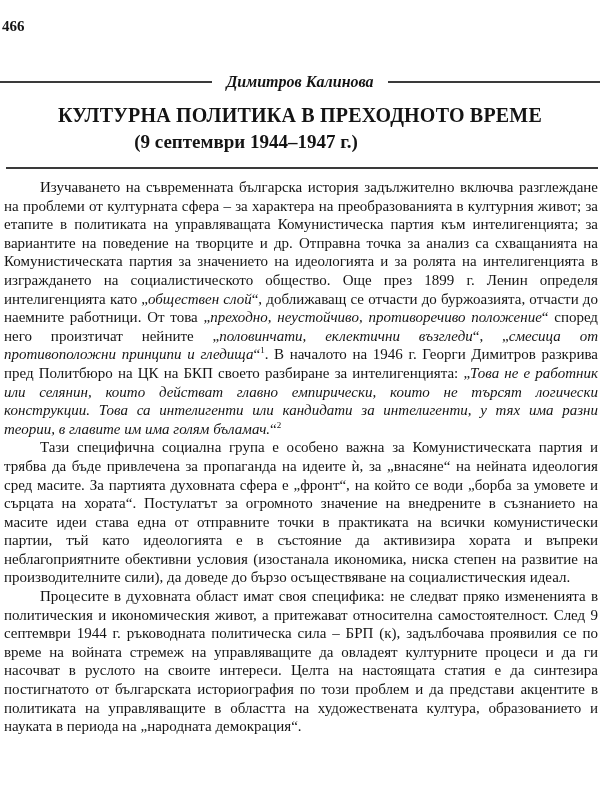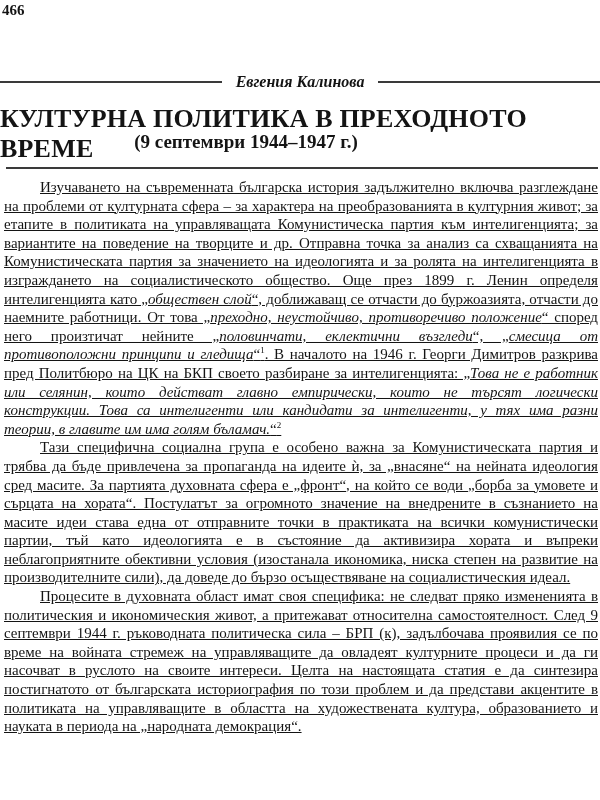--- a/index.html
+++ b/index.html
@@ -1,41 +1,41 @@
 <!DOCTYPE html>
 <html><head>
 <meta charset="utf-8">
 <style>
   html, body { margin: 0; padding: 0; background: #ffffff; }
   body { width: 600px; height: 800px; overflow: hidden; position: relative;
          font-family: "Liberation Serif", "DejaVu Serif", serif; color: #141414; }
-  .page-number { position: absolute; left: 2px; top: 2px; font-size: 15px; font-weight: bold; }
+  .page-number { position: absolute; left: 2px; top: 18px; font-size: 15px; font-weight: bold; }
   .author-row { position: absolute; left: 0; top: 72px; width: 600px; height: 20px;
                 display: flex; align-items: center; }
   .rule { flex: 1; height: 2px; background: #3a3a3a; }
   .author { font-style: italic; font-weight: bold; font-size: 16px; padding: 0 14px; white-space: nowrap; }
-  .title { position: absolute; left: 0; width: 600px; top: 104px; text-align: left;
-           font-weight: bold; font-size: 26px; letter-spacing: 0.2px; }
+  .title { position: absolute; left: 0; width: 600px; top: 104px; text-align: center;
+           font-weight: bold; font-size: 20px; letter-spacing: 0.2px; }
   .subtitle { position: absolute; left: 0; width: 492px; top: 131px; text-align: center;
               font-weight: bold; font-size: 19px; }
   .title-rule { position: absolute; left: 6px; width: 592px; top: 167px; height: 2px; background: #3a3a3a; }
   .body { position: absolute; left: 4px; top: 178px; width: 594px; font-size: 15px; line-height: 18.6px;
-          text-align: justify; text-decoration: underline; }
+          text-align: justify; }
   .body p { margin: 0; text-indent: 36px; }
   .body em { font-style: italic; }
   sup { font-size: 9px; line-height: 0; }
 </style>
 </head>
 <body>
 
 <div class="page-number">466</div>
 
 <div class="author-row">
   <div class="rule"></div>
-  <div class="author">Евгения Калинова</div>
+  <div class="author">Димитров Калинова</div>
   <div class="rule"></div>
 </div>
 
 <div class="title">КУЛТУРНА ПОЛИТИКА В ПРЕХОДНОТО ВРЕМЕ</div>
 <div class="subtitle">(9 септември 1944–1947 г.)</div>
 <div class="title-rule"></div>
 
 <div class="body">
   <p><span>Изучаването на съвременната българска история задължително включва разглеждане на проблеми от културната сфера – за характера на преобразованията в културния живот; за етапите в политиката на управляващата Комунистическа партия към интелигенцията; за вариантите на поведение на творците и др. Отправна точка за анализ са схващанията на Комунистическата партия за значението на идеологията и за ролята на интелигенцията в изграждането на социалистическото общество. Още през 1899 г. Ленин определя интелигенцията като „</span><em>обществен слой</em><span>“, доближаващ се отчасти до буржоазията, отчасти до наемните работници. От това „</span><em>преходно, неустойчиво, противоречиво положение</em><span>“ според него произтичат нейните „</span><em>половинчати, еклектични възгледи</em><span>“, „</span><em>смесица от противоположни принципи и гледища</em><span>“</span><sup>1</sup><span>. В началото на 1946 г. Георги Димитров разкрива пред Политбюро на ЦК на БКП своето разбиране за интелигенцията: „</span><em>Това не е работник или селянин, които действат главно емпирически, които не търсят логически конструкции. Това са интелигенти или кандидати за интелигенти, у тях има разни теории, в главите им има голям бъламач.</em><span>“</span><sup>2</sup></p>
   <p>Тази специфична социална група е особено важна за Комунистическата партия и трябва да бъде привлечена за пропаганда на идеите ѝ, за „внасяне“ на нейната идеология сред масите. За партията духовната сфера е „фронт“, на който се води „борба за умовете и сърцата на хората“. Постулатът за огромното значение на внедрените в съзнанието на масите идеи става една от отправните точки в практиката на всички комунистически партии, тъй като идеологията е в състояние да активизира хората и въпреки неблагоприятните обективни условия (изостанала икономика, ниска степен на развитие на производителните сили), да доведе до бързо осъществяване на социалистическия идеал.</p>

